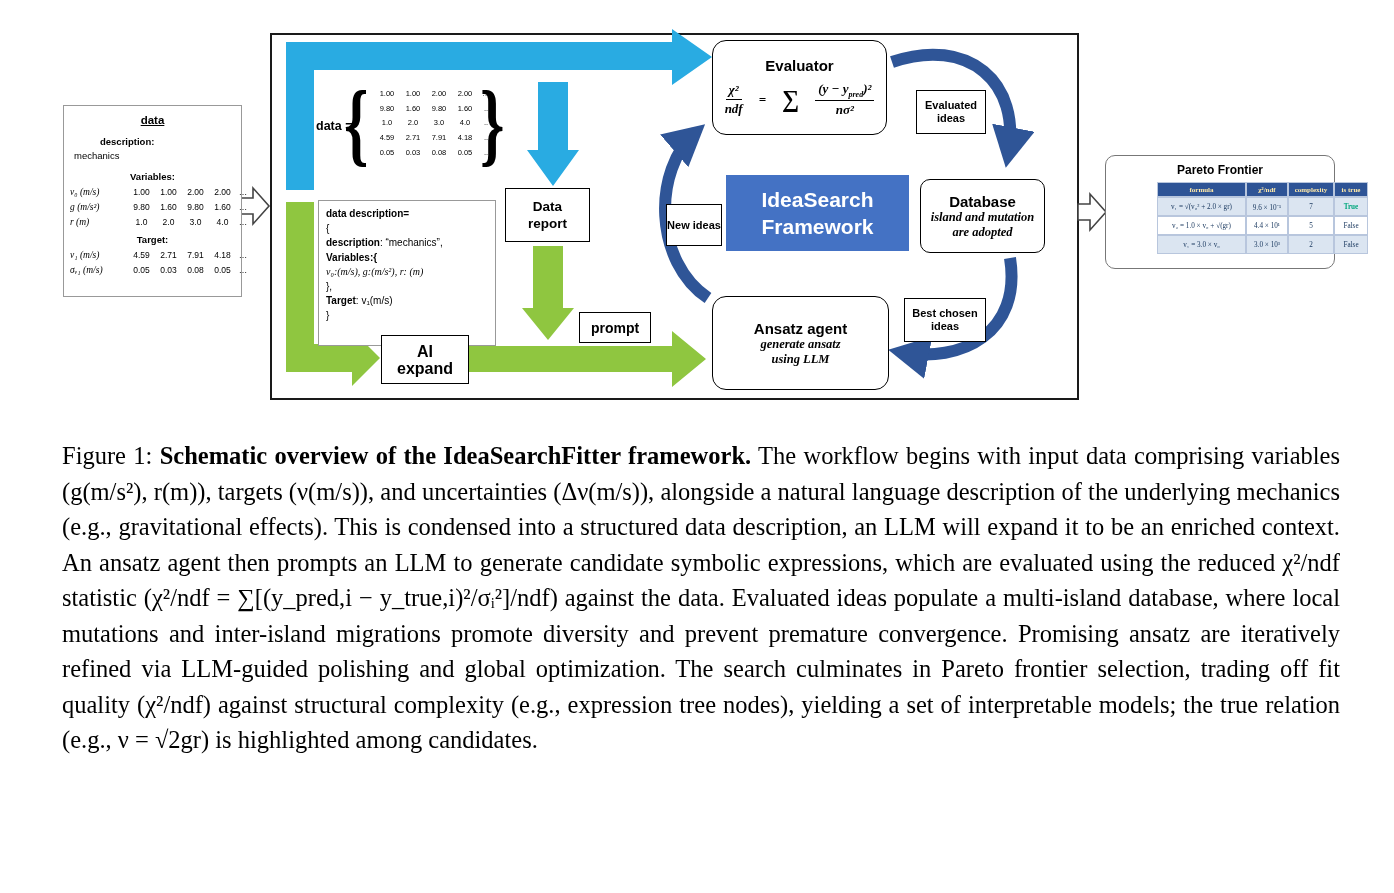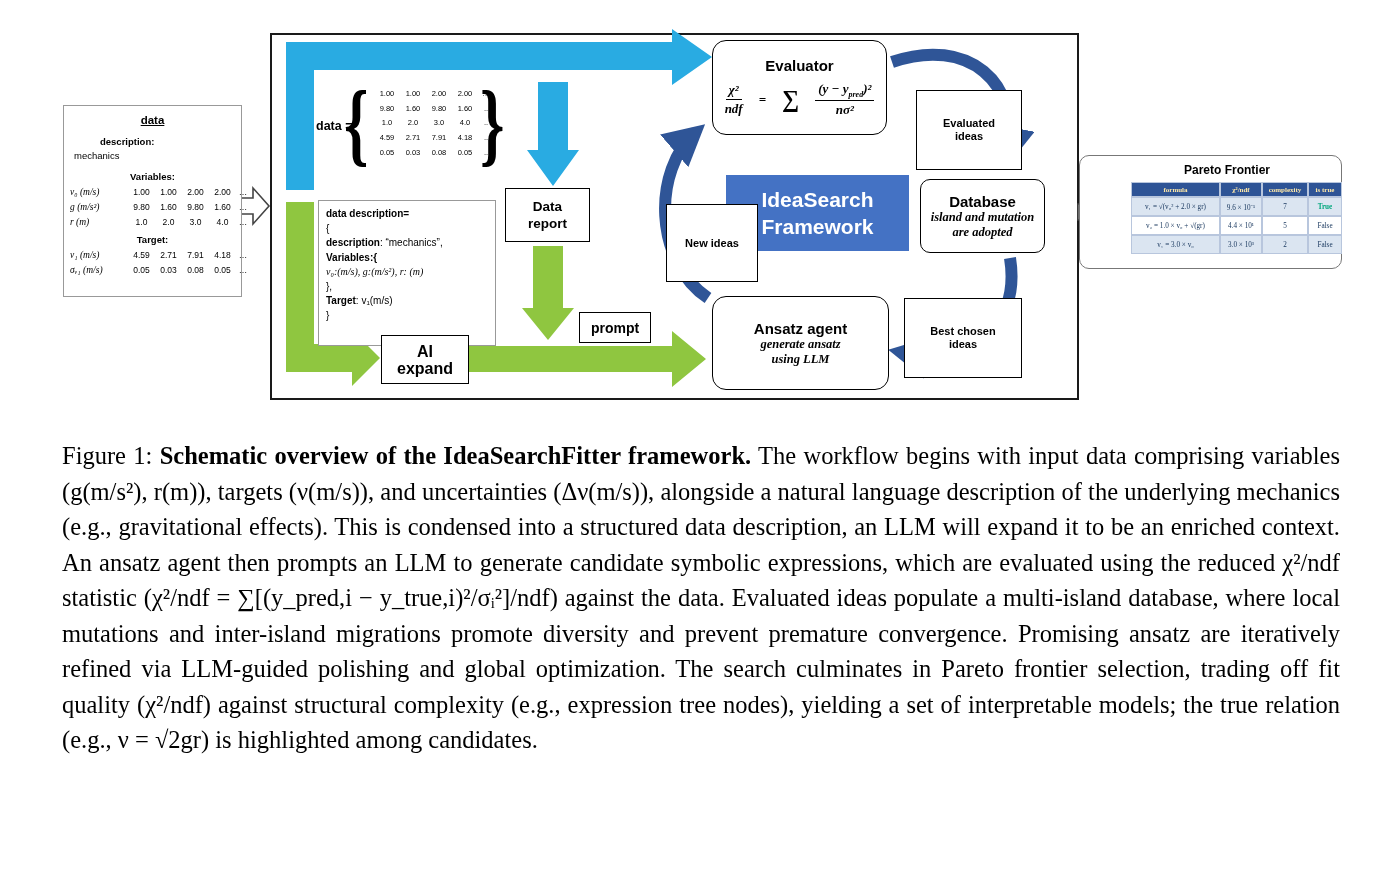--- a/index.html
+++ b/index.html
@@ -10,21 +10,21 @@
   .main-frame{border:2px solid #1a1a1a;background:transparent;}
 
   
   .rbox{background:#fff;border:1.6px solid #000;border-radius:14px;display:flex;flex-direction:column;align-items:center;justify-content:center;text-align:center;}
   .sqbox{background:#fff;border:1.5px solid #000;display:flex;flex-direction:column;align-items:center;justify-content:center;text-align:center;font-weight:bold;}
   .box-title{font-weight:bold;font-size:15px;}
   .box-sub{font-family:"Liberation Serif",serif;font-style:italic;font-weight:bold;font-size:12.5px;line-height:15px;}
 
   .framework-box{background:#4472c4;color:#fff;display:flex;flex-direction:column;align-items:center;justify-content:center;text-align:center;font-weight:bold;font-size:21px;line-height:27px;}
 
-  .cycle-label{background:#fff;border:1.3px solid #000;display:flex;align-items:center;justify-content:center;text-align:center;font-weight:bold;font-size:11px;line-height:13px;padding:18px;}
+  .cycle-label{background:#fff;border:1.3px solid #000;display:flex;align-items:center;justify-content:center;text-align:center;font-weight:bold;font-size:11px;line-height:13px;padding:0;}
 
   
   .input-box{border:1px solid #999;background:#fff;font-size:9.5px;}
   .ib-title{text-align:center;font-weight:bold;font-size:11.5px;text-decoration:underline;margin-top:8px;}
   .ib-label{font-weight:bold;}
   .drow{display:grid;grid-template-columns:58px 27px 27px 27px 27px 14px;align-items:center;margin:0 0 5px 6px;font-size:8.5px;}
   .drow span{text-align:center;}
   .dname{font-family:"Liberation Serif",serif;font-style:italic;font-size:9.5px;text-align:left;}
 
   
@@ -236,21 +236,21 @@
     <div class="box-sub">
       <div>generate ansatz</div>
       <div>using LLM</div>
     </div>
   </div>
 
   <div class="abs cycle-label" style="left:916px;top:90px;width:68px;height:42px;">Evaluated ideas</div>
   <div class="abs cycle-label" style="left:666px;top:204px;width:54px;height:40px;">New ideas</div>
   <div class="abs cycle-label" style="left:904px;top:298px;width:80px;height:42px;">Best chosen ideas</div>
 
-  <div class="abs pareto-box" style="left:1079px;top:155px;width:228px;height:112px;padding-left:33px;">
+  <div class="abs pareto-box" style="left:1105px;top:155px;width:228px;height:112px;">
     <div class="pareto-title">Pareto Frontier</div>
     <div class="ptable">
       <div class="prow phead">
         <div class="pcell">formula</div>
         <div class="pcell">χ²/ndf</div>
         <div class="pcell">complexity</div>
         <div class="pcell">is true</div>
       </div>
       <div class="prow prow-alt">
         <div class="pcell">v₁ = √(v₀² + 2.0 × gr)</div>

